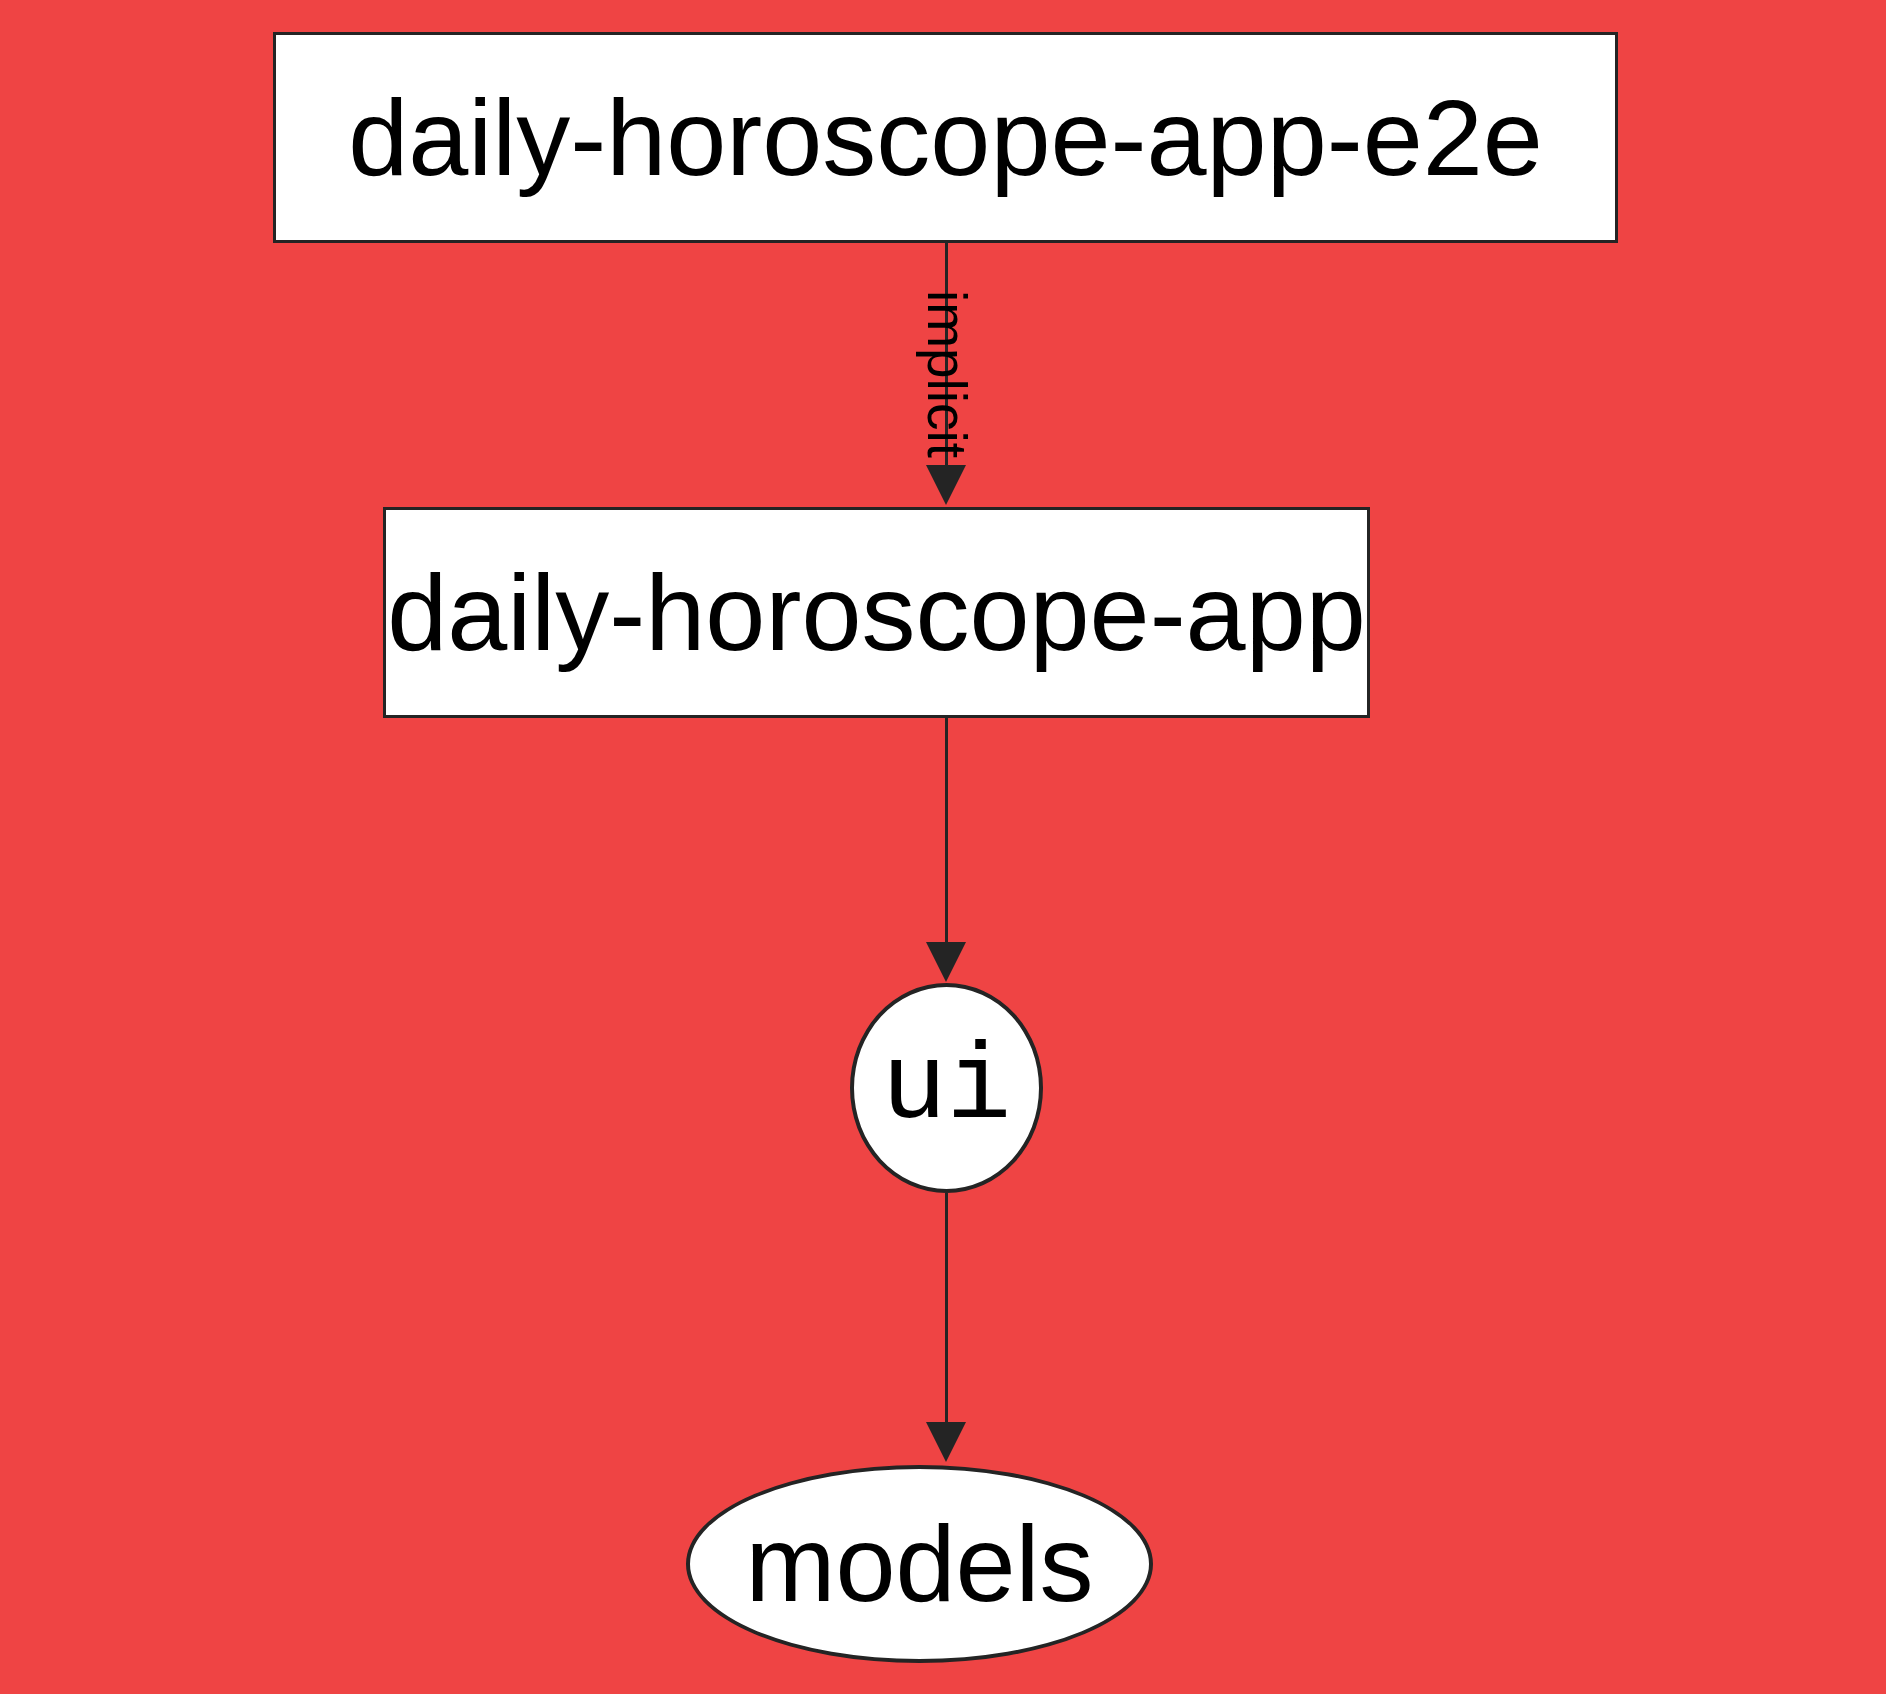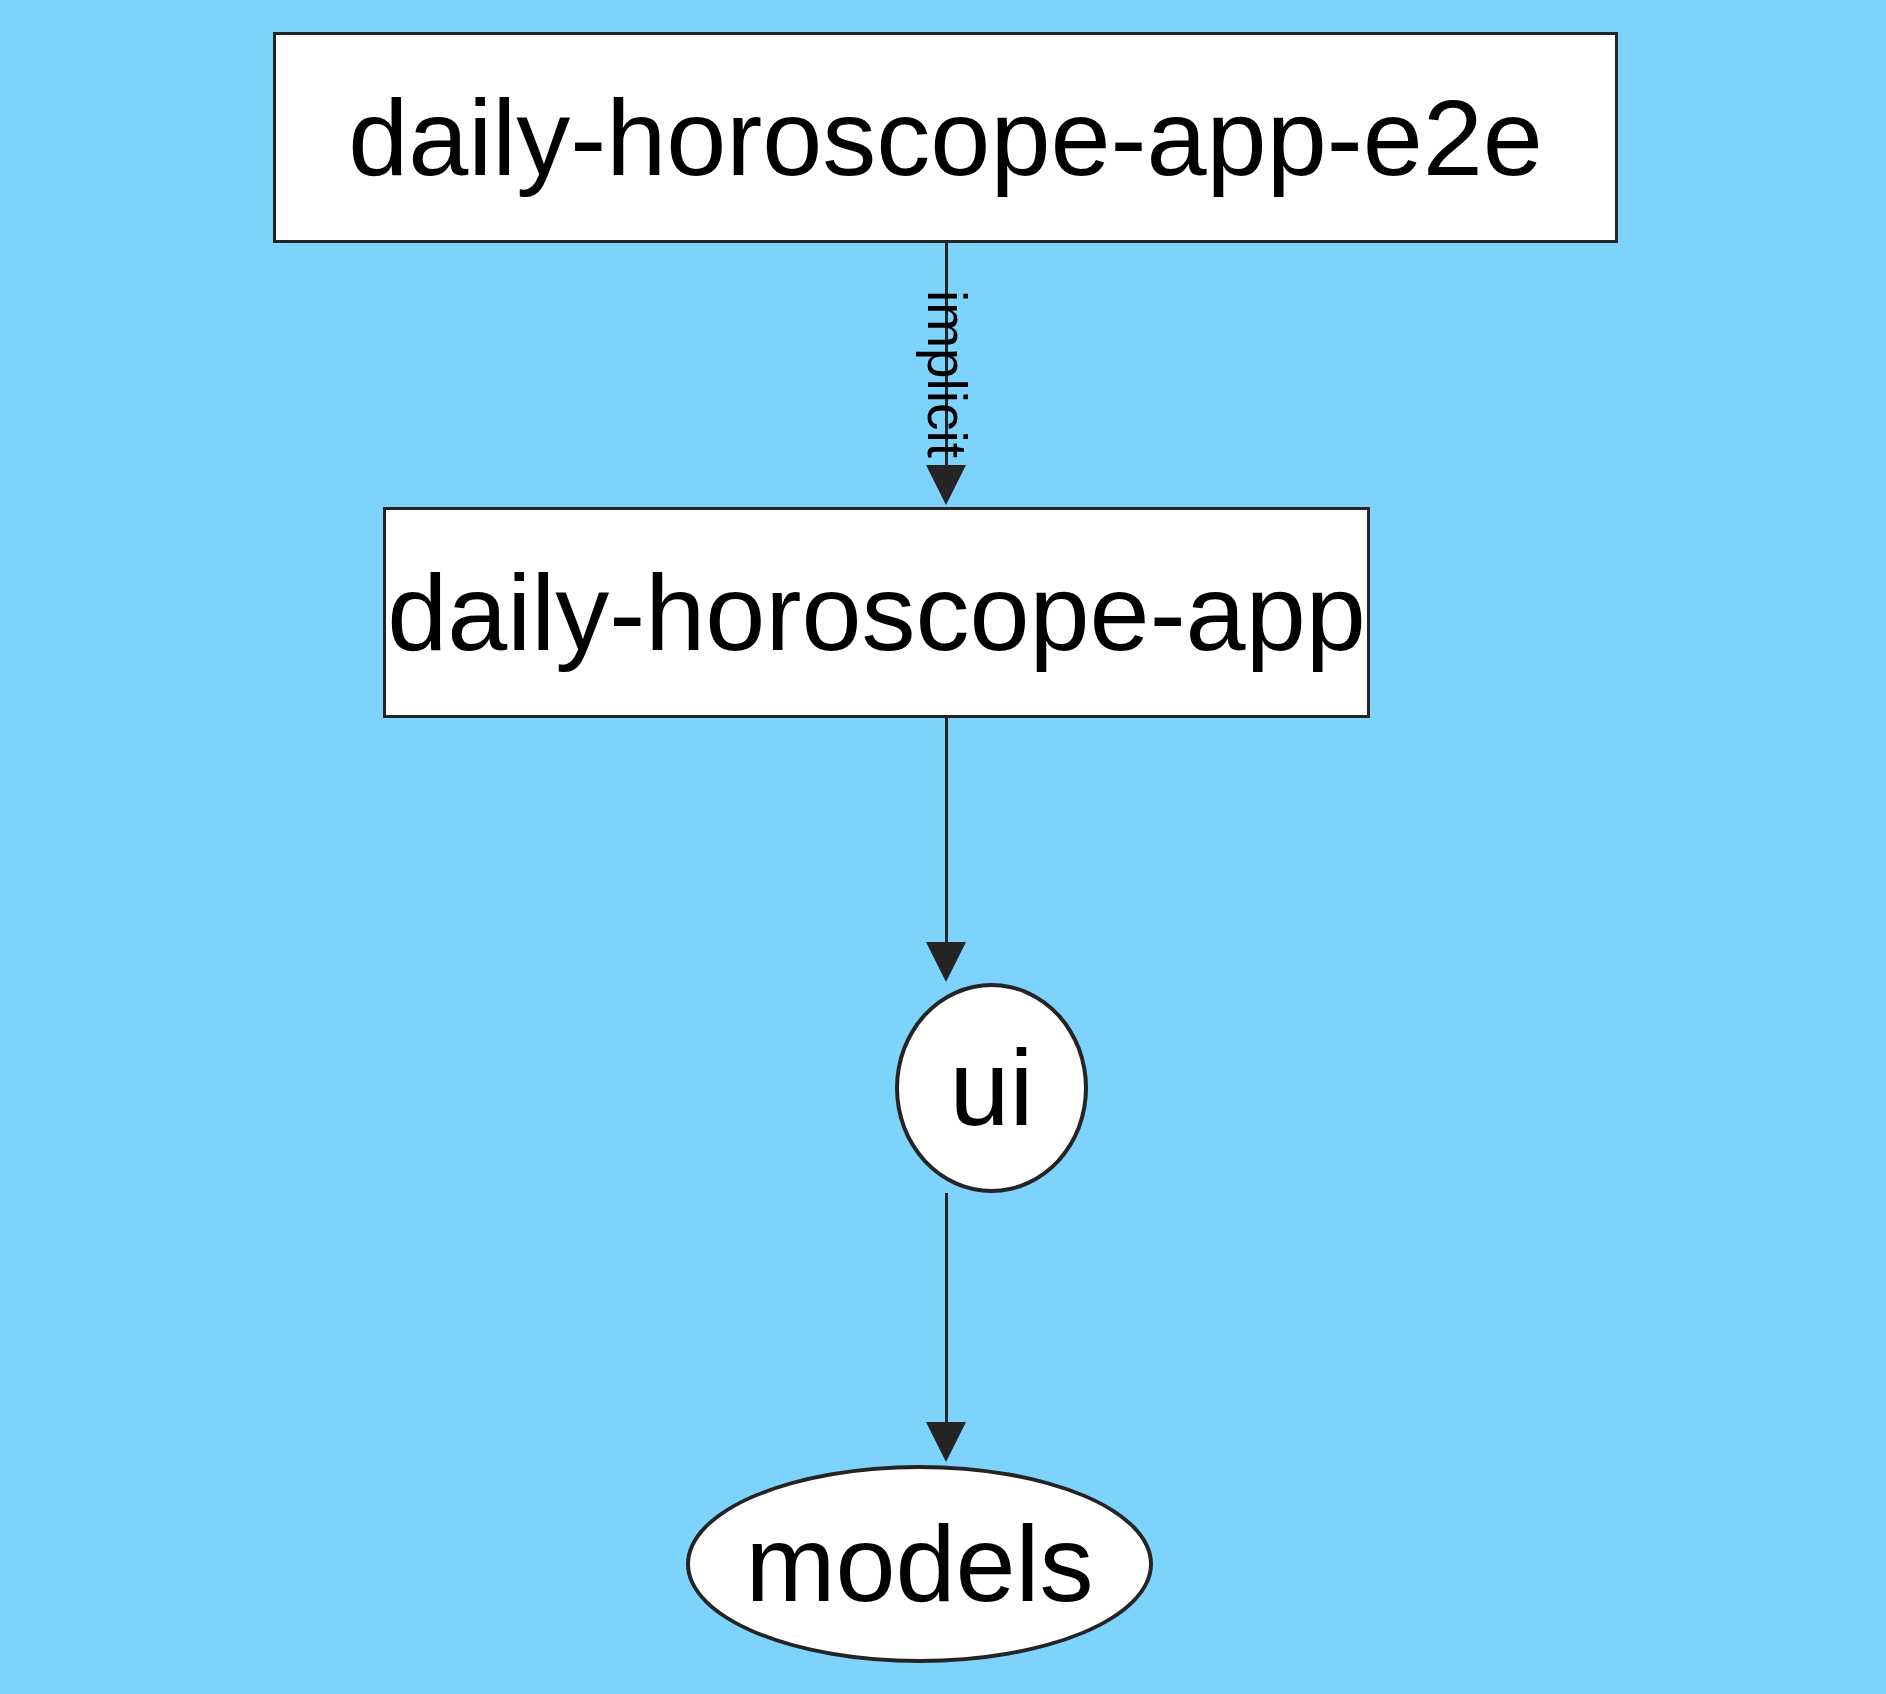--- a/index.html
+++ b/index.html
@@ -5,21 +5,21 @@
   html, body {
     margin: 0;
     padding: 0;
     background: #ffffff;
     font-family: "Liberation Sans", sans-serif;
   }
   .canvas {
     position: relative;
     width: 1886px;
     height: 1694px;
-    background: #7dd3fc;
+    background: #ef4444;
     overflow: hidden;
   }
   .node {
     position: absolute;
     box-sizing: border-box;
     display: flex;
     align-items: center;
     justify-content: center;
     color: #000000;
     font-size: 108px;
@@ -29,21 +29,21 @@
   }
   .node.rect {
     border: 3px solid #242424;
   }
   .node.ellipse {
     border: 4px solid #242424;
     border-radius: 50%;
   }
   .node-e2e  { left: 273px; top: 32px;   width: 1345px; height: 211px; }
   .node-app  { left: 383px; top: 507px;  width: 987px; height: 211px; }
-  .node-ui   { left: 895px; top: 983px;  width: 193px;  height: 210px; }
+  .node-ui   { left: 850px; top: 983px;  width: 193px;  height: 210px; font-family: Liberation Mono, monospace; }
   .node-models { left: 686px; top: 1465px; width: 467px; height: 198px; }
 
   .edge-line {
     position: absolute;
     width: 3px;
     background: #242424;
     margin-left: -1.5px;
   }
   .edge1-line { left: 946px; top: 243px;  height: 224px; }
   .edge2-line { left: 946px; top: 718px;  height: 226px; }

